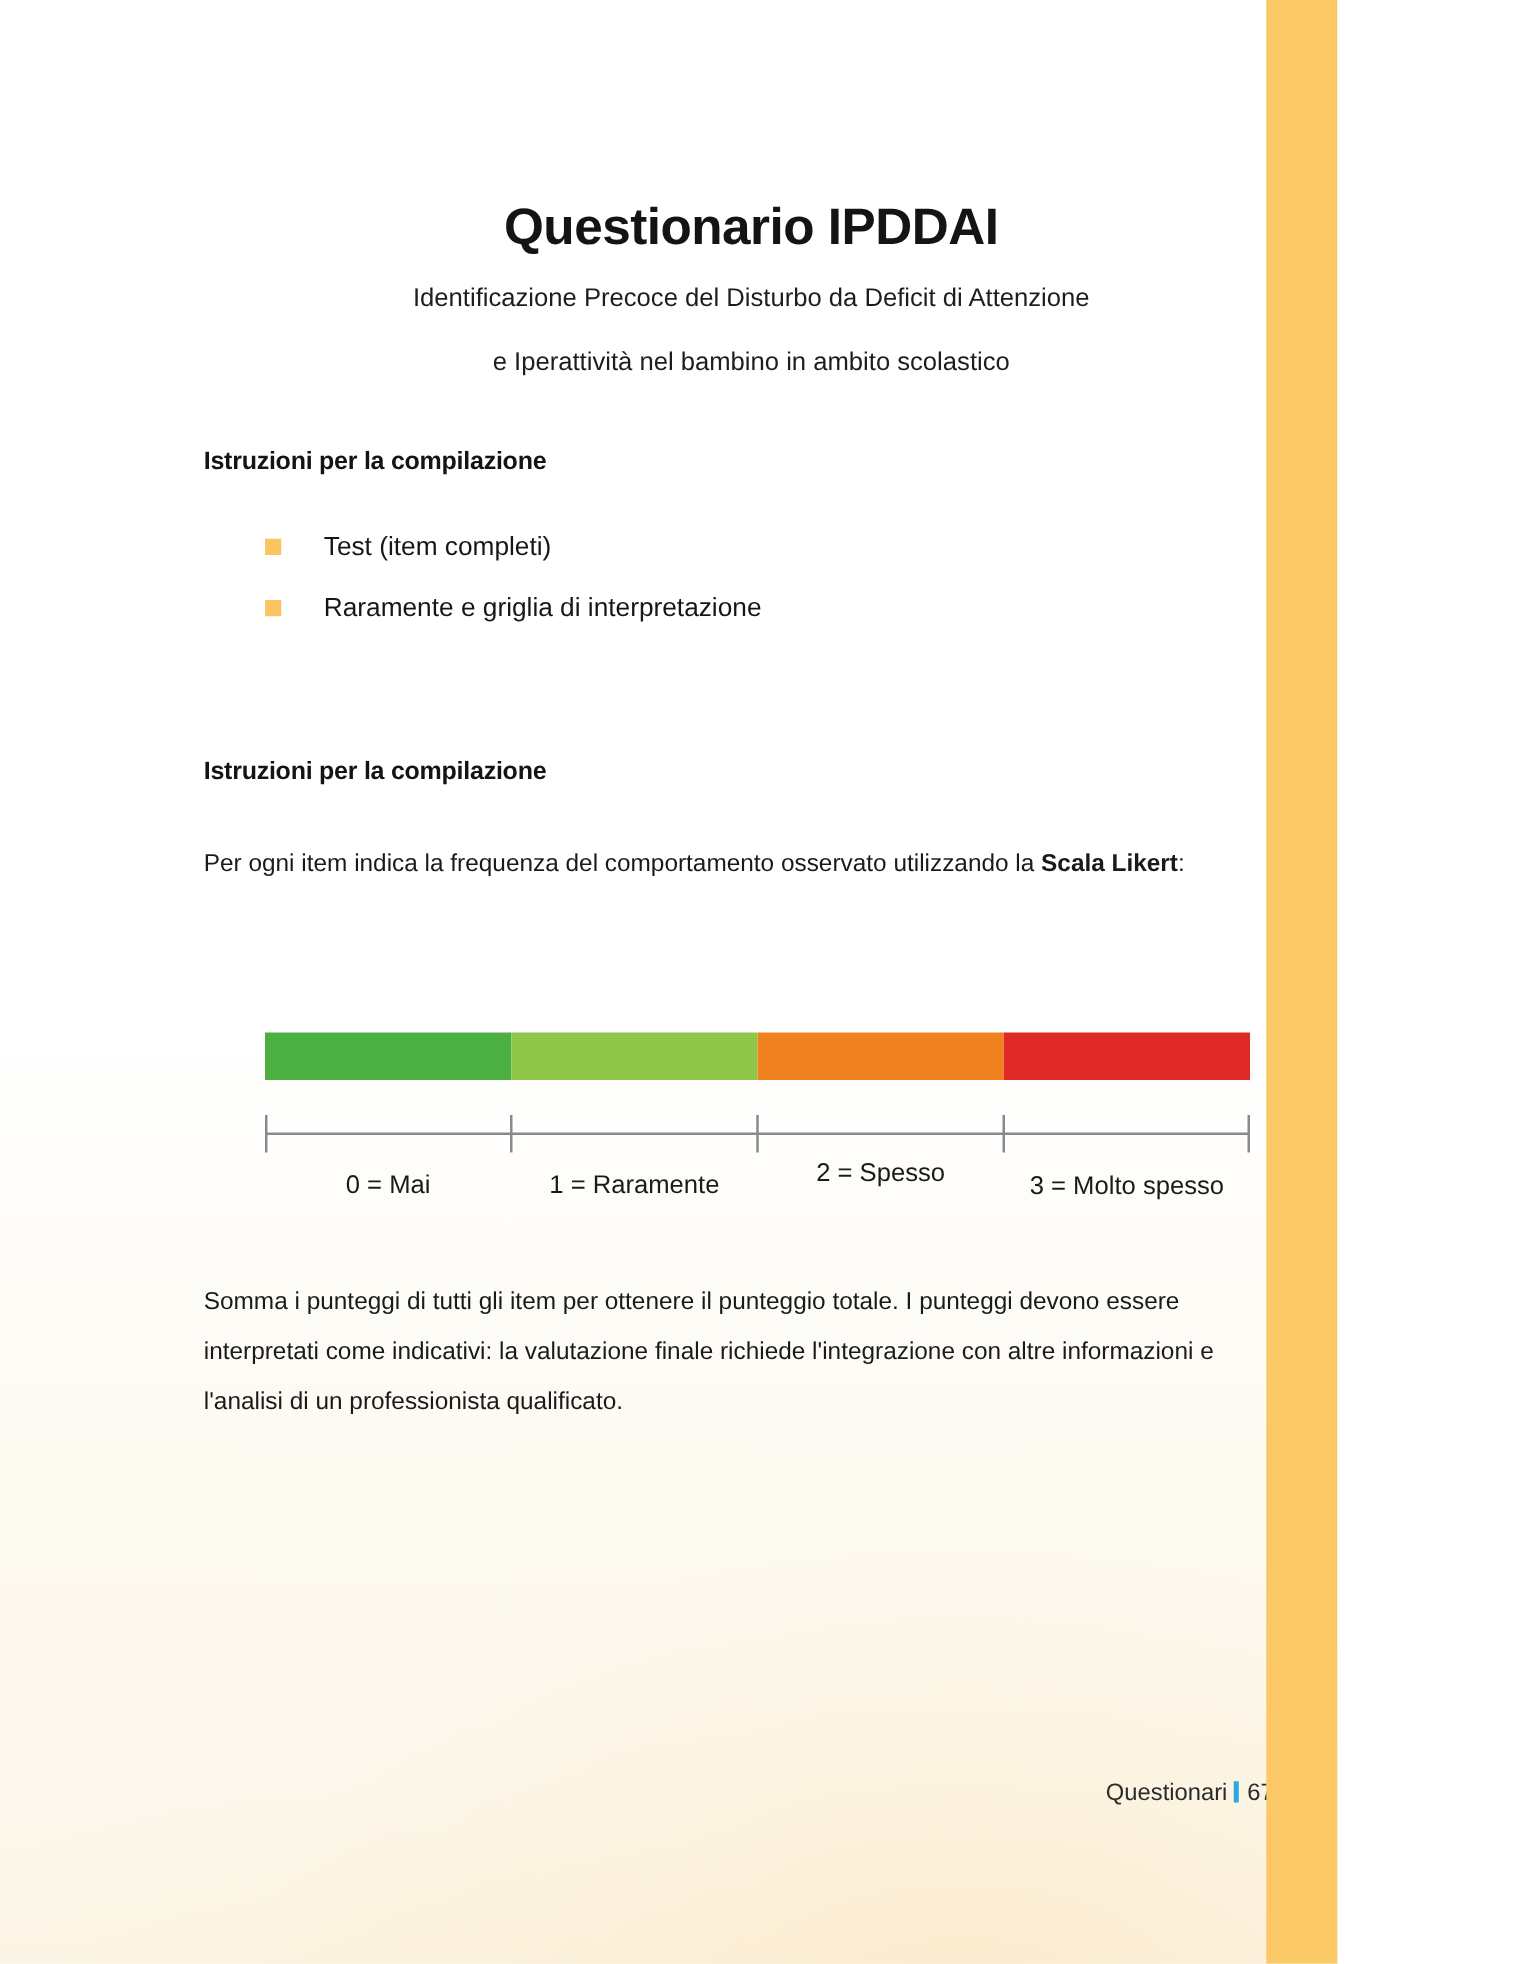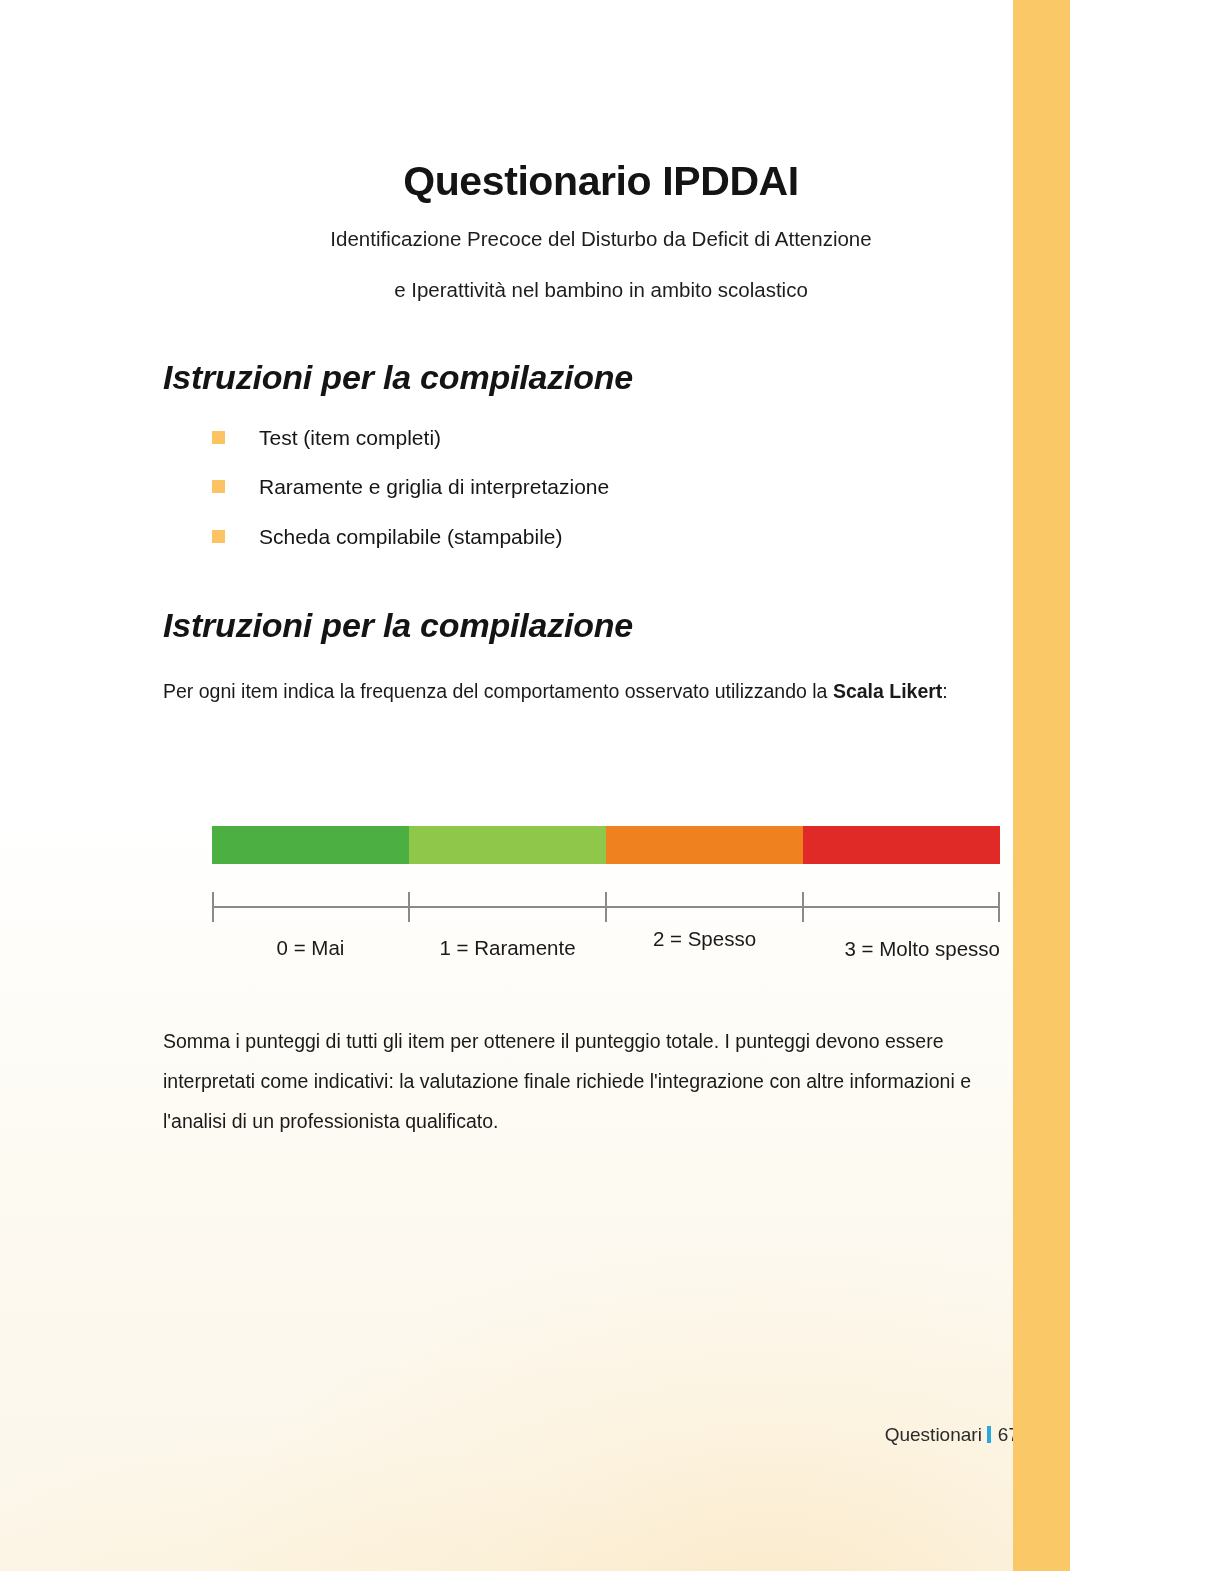--- a/index.html
+++ b/index.html
@@ -65,25 +65,24 @@
   .doc-subtitle span {
     display: block;
     margin-top: 16px;
   }
 
   
   .section-heading {
     position: absolute;
     left: 163px;
     margin: 0;
-    font-size: 34px;
+    font-size: 20px;
     font-weight: bold;
     color: #141414;
     letter-spacing: -0.2px;
-    font-style: italic;
   }
   #heading-1 { top: 358px; }
   #heading-2 { top: 606px; }
 
   
   .bullet-list {
     position: absolute;
     left: 212px;
     top: 424px;
     margin: 0;
@@ -210,24 +209,20 @@
     <h2 class="section-heading" id="heading-1">Istruzioni per la compilazione</h2>
 
     <ul class="bullet-list">
       <li class="bullet-item">
         <span class="bullet-marker" style="background: rgb(251, 195, 98);"></span>
         <span class="bullet-text">Test (item completi)</span>
       </li>
       <li class="bullet-item">
         <span class="bullet-marker" style="background: rgb(251, 195, 98);"></span>
         <span class="bullet-text">Raramente e griglia di interpretazione</span>
-      </li>
-      <li class="bullet-item">
-        <span class="bullet-marker" style="background: rgb(251, 195, 98);"></span>
-        <span class="bullet-text">Scheda compilabile (stampabile)</span>
       </li>
     </ul>
 
     <h2 class="section-heading" id="heading-2">Istruzioni per la compilazione</h2>
 
     <p class="body-paragraph" id="paragraph-likert"><span>Per ogni item indica la frequenza del comportamento osservato utilizzando la </span><b>Scala Likert</b><span>:</span></p>
 
     <div class="scale-figure">
       <div class="scale-bar">
         <div class="scale-seg" style="background: rgb(76, 175, 65);"></div>
@@ -240,21 +235,21 @@
         <div class="axis-tick" style="left:0px;"></div>
         <div class="axis-tick" style="left:196px;"></div>
         <div class="axis-tick" style="left:393px;"></div>
         <div class="axis-tick" style="left:590px;"></div>
         <div class="axis-tick" style="left:786px;"></div>
       </div>
       <div class="scale-labels">
         <span class="scale-label" style="left:0px;   width:197px; top:6px;">0 = Mai</span>
         <span class="scale-label" style="left:197px; width:197px; top:6px;">1 = Raramente</span>
         <span class="scale-label" style="left:394px; width:197px; top:-3px;">2 = Spesso</span>
-        <span class="scale-label" style="left:591px; width:197px; top:7px;text-align:right;">3 = Molto spesso</span>
+        <span class="scale-label" style="left:591px; width:197px; top:7px;">3 = Molto spesso</span>
       </div>
     </div>
 
     <p class="body-paragraph" id="paragraph-summary">Somma i punteggi di tutti gli item per ottenere il punteggio totale. I punteggi devono essere interpretati come indicativi: la valutazione finale richiede l'integrazione con altre informazioni e l'analisi di un professionista qualificato.</p>
 
     <div class="footer">
       <span>Questionari</span><span class="footer-sep" style="background: rgb(41, 168, 224);"></span><span>67</span>
     </div>
 
   </div>

